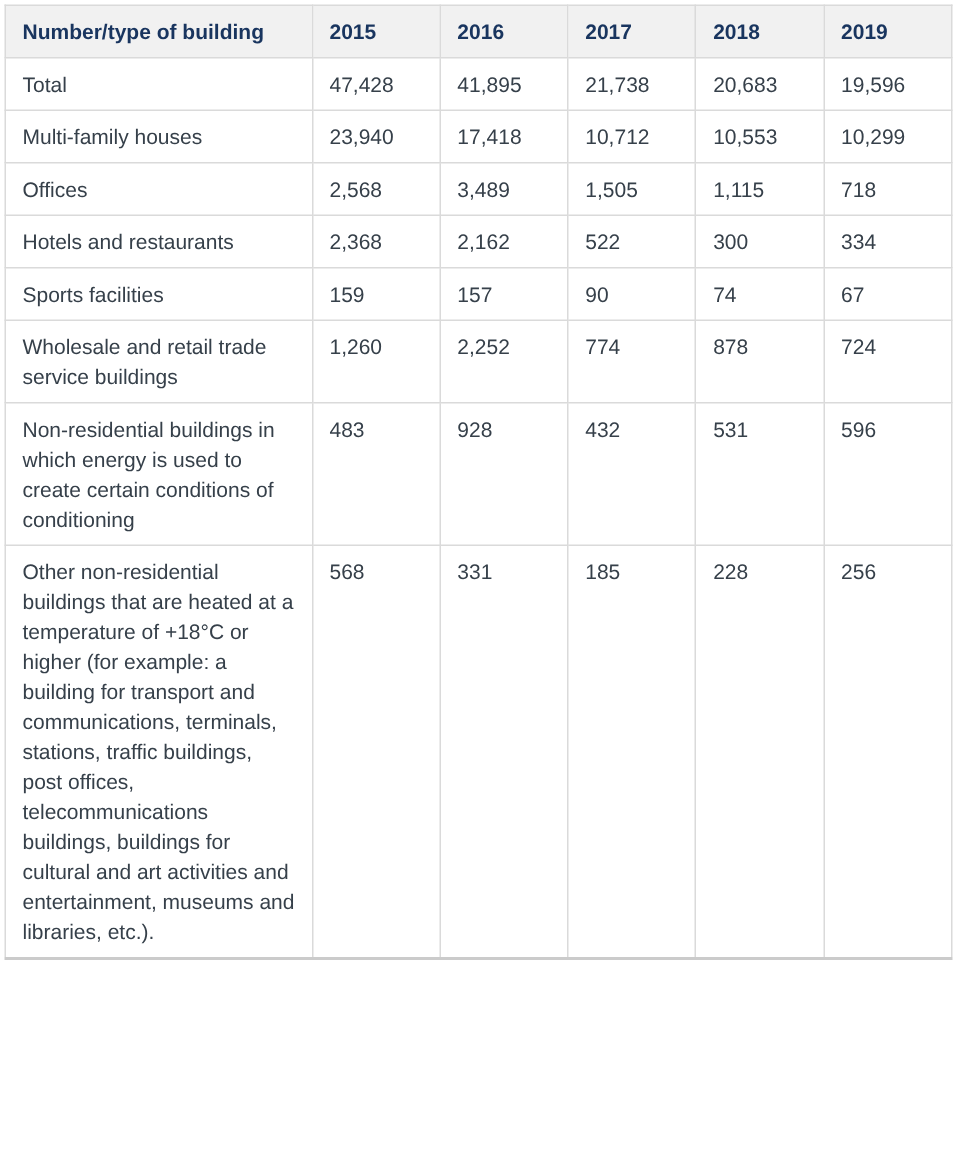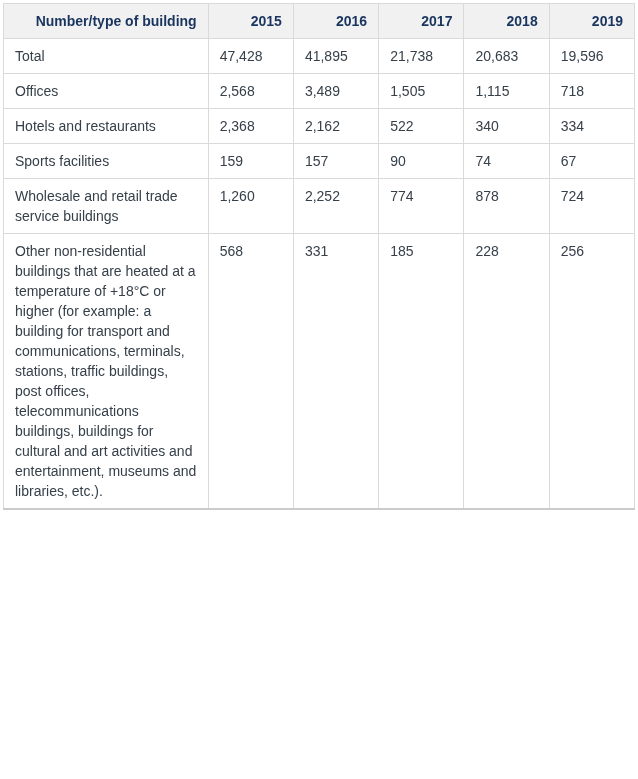--- a/index.html
+++ b/index.html
@@ -32,21 +32,20 @@
     line-height: 20px;
     overflow: hidden;
     word-wrap: break-word;
   }
   table.stats thead th {
     background: #f1f1f1;
     color: #19355f;
     font-weight: 700;
     height: 17px;
     vertical-align: middle;
-    text-align: right;
   }
   tbody tr { height: 17px; }
   tbody tr:nth-child(9)  { height: 58px; }
   tbody tr:nth-child(10) { height: 125px; }
   tbody tr:nth-child(11) { height: 277px; text-decoration: underline; }
   col.c-label { width: 204px; }
   col.c-year  { width: 85px; }
 </style>
 </head>
 <body>
@@ -74,52 +73,68 @@
     <tbody>
         <tr>
           <td>Total</td>
           <td>47,428</td>
           <td>41,895</td>
           <td>21,738</td>
           <td>20,683</td>
           <td>19,596</td>
         </tr>
         <tr>
+          <td>Multi-family houses</td>
+          <td>23,940</td>
+          <td>17,418</td>
+          <td>10,712</td>
+          <td>10,553</td>
+          <td>10,299</td>
+        </tr>
+        <tr>
           <td>Offices</td>
           <td>2,568</td>
           <td>3,489</td>
           <td>1,505</td>
           <td>1,115</td>
           <td>718</td>
         </tr>
         <tr>
           <td>Hotels and restaurants</td>
           <td>2,368</td>
           <td>2,162</td>
           <td>522</td>
-          <td>340</td>
+          <td>300</td>
           <td>334</td>
         </tr>
         <tr>
           <td>Sports facilities</td>
           <td>159</td>
           <td>157</td>
           <td>90</td>
           <td>74</td>
           <td>67</td>
         </tr>
         <tr>
           <td>Wholesale and retail trade service buildings</td>
           <td>1,260</td>
           <td>2,252</td>
           <td>774</td>
           <td>878</td>
           <td>724</td>
         </tr>
         <tr>
+          <td>Non-residential buildings in which energy is used to create certain conditions of conditioning</td>
+          <td>483</td>
+          <td>928</td>
+          <td>432</td>
+          <td>531</td>
+          <td>596</td>
+        </tr>
+        <tr>
           <td>Other non-residential buildings that are heated at a temperature of +18°C or higher (for example: a building for transport and communications, terminals, stations, traffic buildings, post offices, telecommunications buildings, buildings for cultural and art activities and entertainment, museums and libraries, etc.).</td>
           <td>568</td>
           <td>331</td>
           <td>185</td>
           <td>228</td>
           <td>256</td>
         </tr>
       </tbody>
   </table>
 </div>

